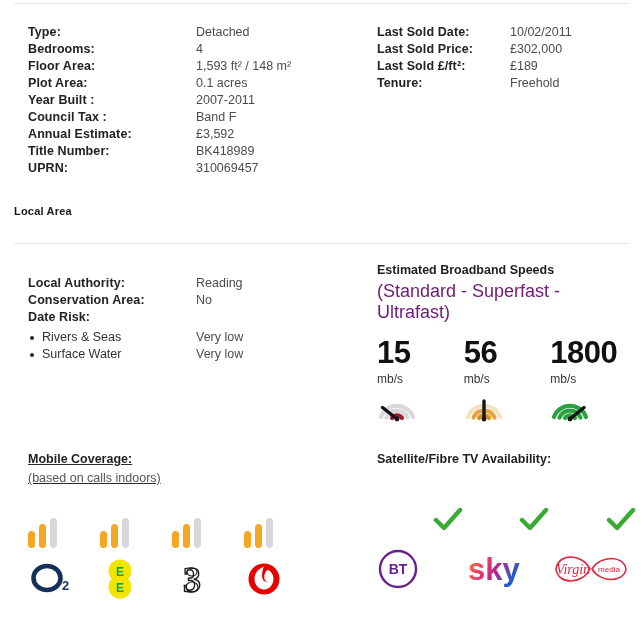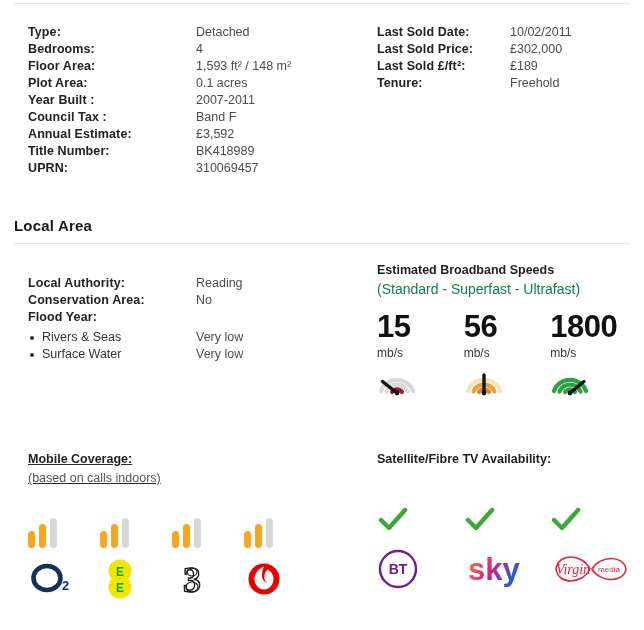--- a/index.html
+++ b/index.html
@@ -44,22 +44,22 @@
     white-space: nowrap;
   }
 
   #details-left  { left: 28px; top: 25px; }
   #details-right { left: 377px; top: 25px; grid-template-columns: 133px auto; }
 
   
   .section-heading {
     position: absolute;
     left: 14px;
-    top: 217px;
-    font-size: 15px;
+    top: 205px;
+    font-size: 11px;
     font-weight: bold;
     color: #1a1a1a;
     letter-spacing: .2px;
   }
   .section-rule {
     position: absolute;
     left: 14px;
     top: 243px;
     width: 616px;
     height: 1px;
@@ -97,22 +97,22 @@
   }
 
   
   #broadband { position: absolute; left: 377px; top: 263px; width: 260px; }
   .bb-title {
     font-size: 12.5px;
     font-weight: bold;
     color: #1f1f1f;
   }
   .bb-sub {
-    font-size: 14px;
-    color: #15803d;
+    font-size: 18px;
+    color: #701a75;
     margin-top: 4px;
   }
   .bb-cols {
     display: flex;
     margin-top: 14px;
   }
   .bb-col { width: 95px; text-align: left; }
   .bb-col:nth-child(1) { width: 95px; }
   .bb-col:nth-child(2) { width: 95px; }
   .bb-num {
@@ -154,21 +154,21 @@
   .logo-slot {
     height: 44px;
     margin-top: 9px;
     display: flex;
     align-items: center;
   }
 
   
   #tv { position: absolute; left: 377px; top: 452px; width: 260px; }
   .tv-row { display: flex; margin-top: 41px; }
-  .tv-item { width: 93px; }
+  .tv-item { width: 93px; text-align: right; }
   .tick { height: 30px; }
   .tv-logo {
     height: 44px;
     margin-top: 10px;
     display: flex;
     align-items: center;
   }
 </style>
 </head>
 <body>
@@ -208,21 +208,21 @@
 </div>
 
 <div class="section-heading">Local Area</div>
 <div class="section-rule"></div>
 
 <div class="spec-grid" id="local-grid">
   <div class="spec-label">Local Authority:</div>
   <div class="spec-value">Reading</div>
   <div class="spec-label">Conservation Area:</div>
   <div class="spec-value">No</div>
-  <div class="spec-label">Flood Year:</div>
+  <div class="spec-label">Date Risk:</div>
   <div></div>
   <ul class="flood-list">
     <li class="flood-row">
       <span class="flood-name">Rivers &amp; Seas</span>
       <span class="spec-value">Very low</span>
     </li>
     <li class="flood-row">
       <span class="flood-name">Surface Water</span>
       <span class="spec-value">Very low</span>
     </li>

